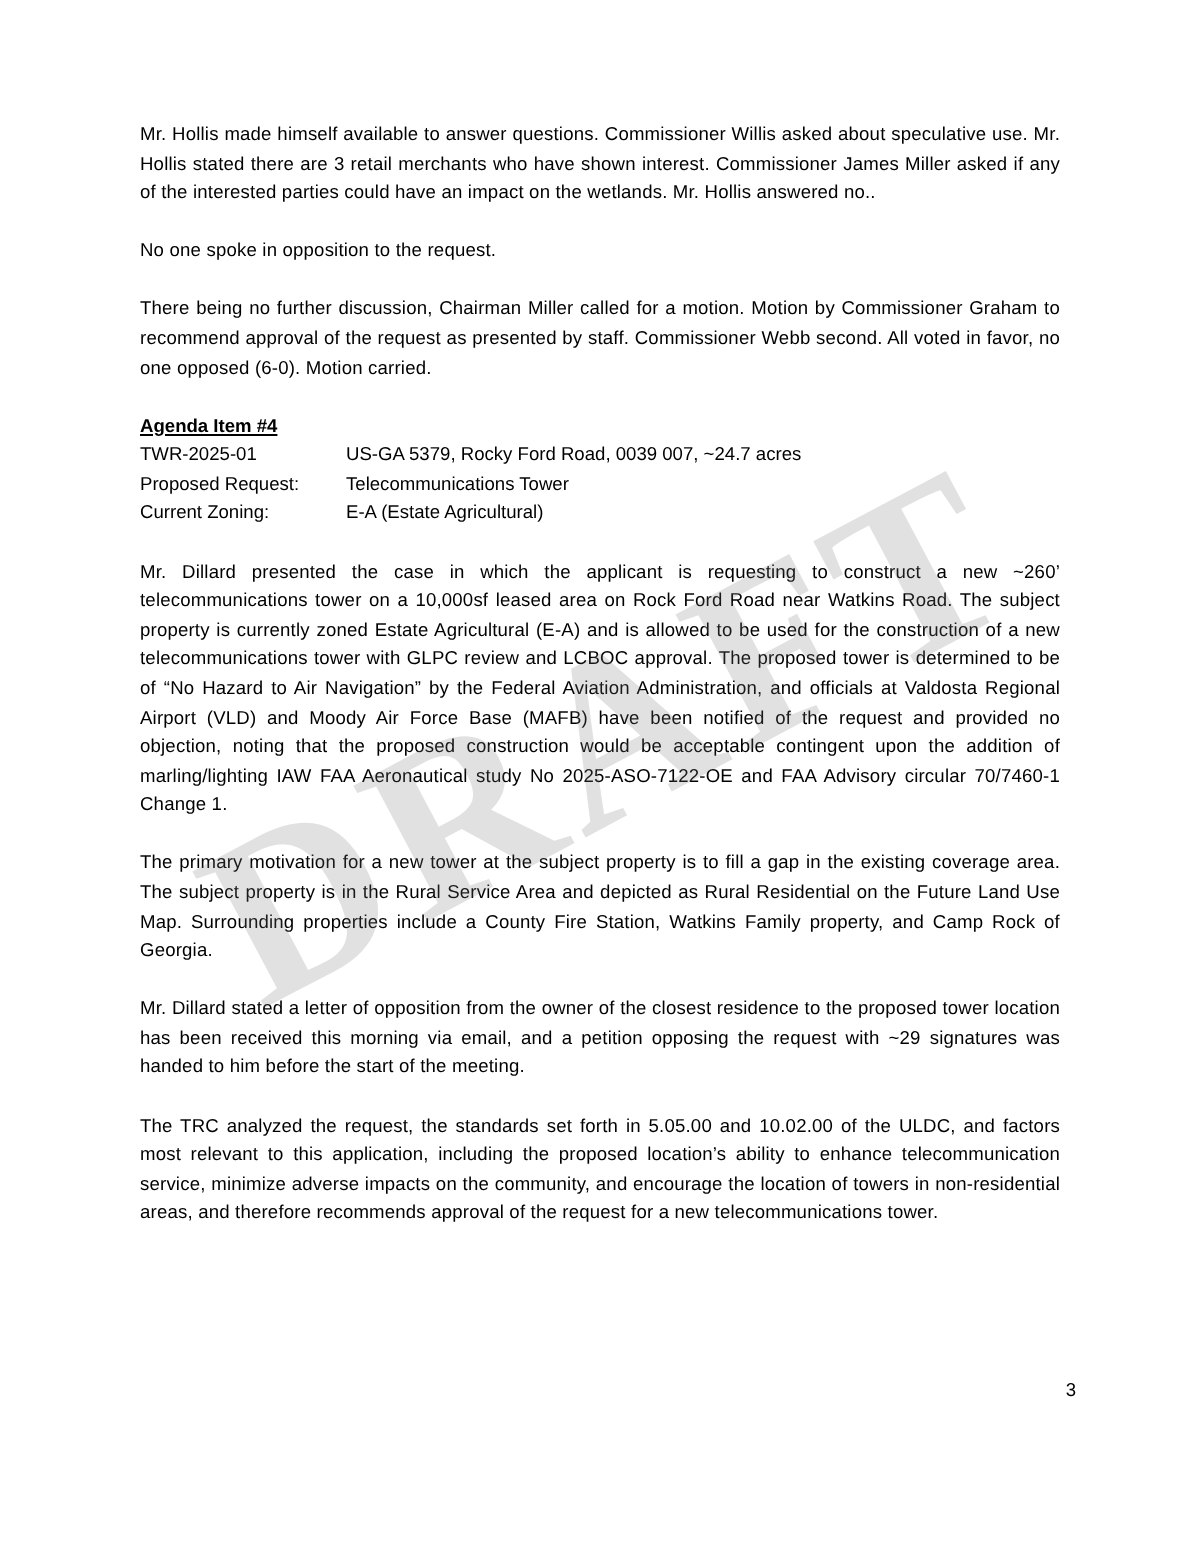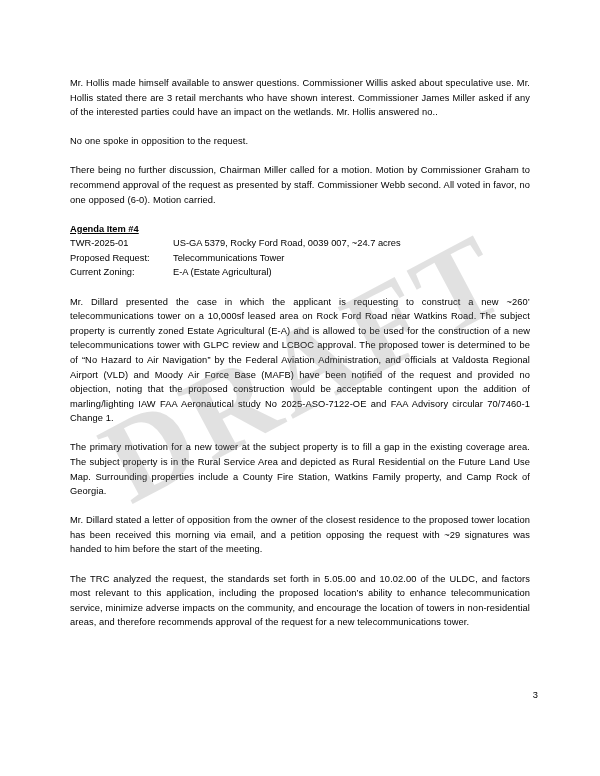--- a/index.html
+++ b/index.html
@@ -39,21 +39,20 @@
     transform: rotate(-28deg);
     transform-origin: center center;
     white-space: nowrap;
   }
   .content {
     position: absolute;
     left: 70px;
     top: 60px;
     width: 460px;
     z-index: 1;
-    margin-top: 16px;
   }
   .para {
     font-size: 9.3px;
     line-height: 14.6px;
     text-align: justify;
     margin: 0 0 14.5px 0;
     letter-spacing: 0.01em;
   }
   .heading {
     font-size: 9.3px;

